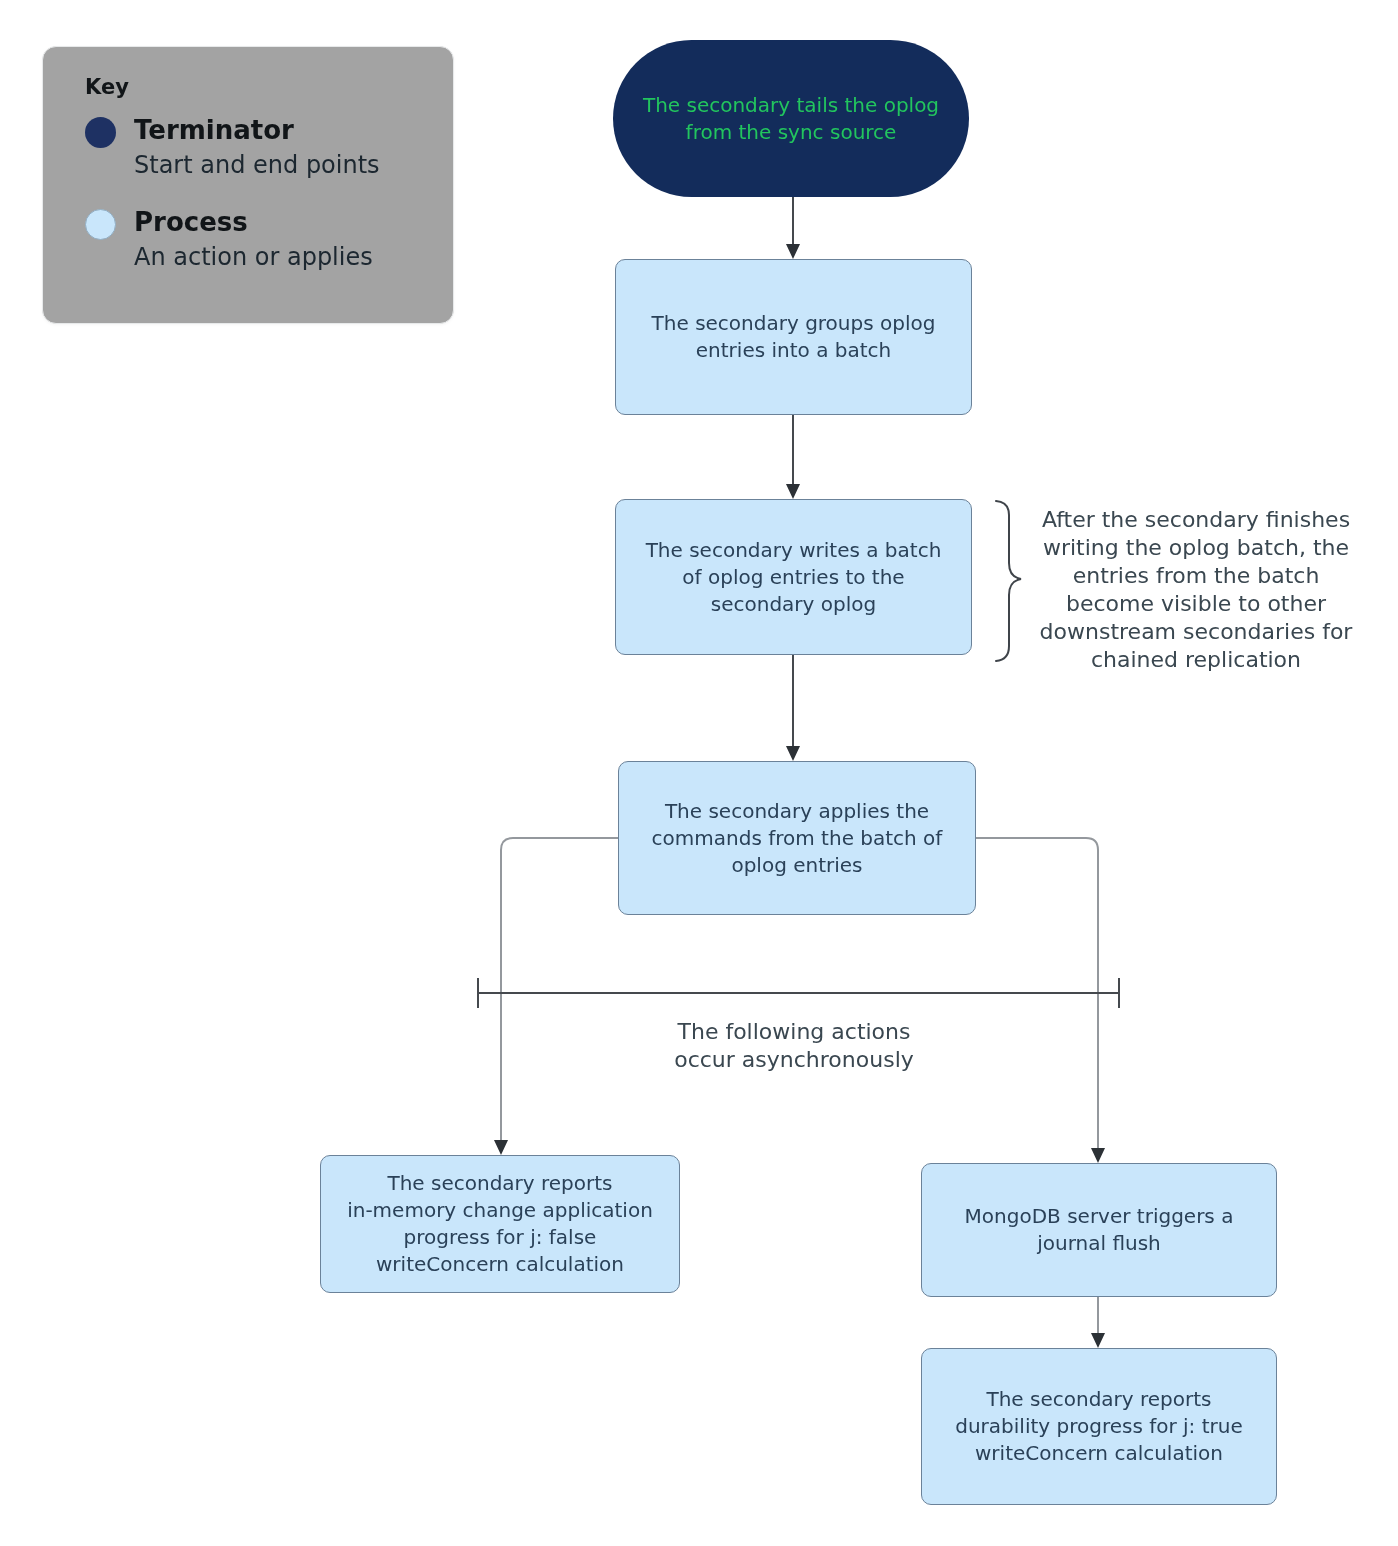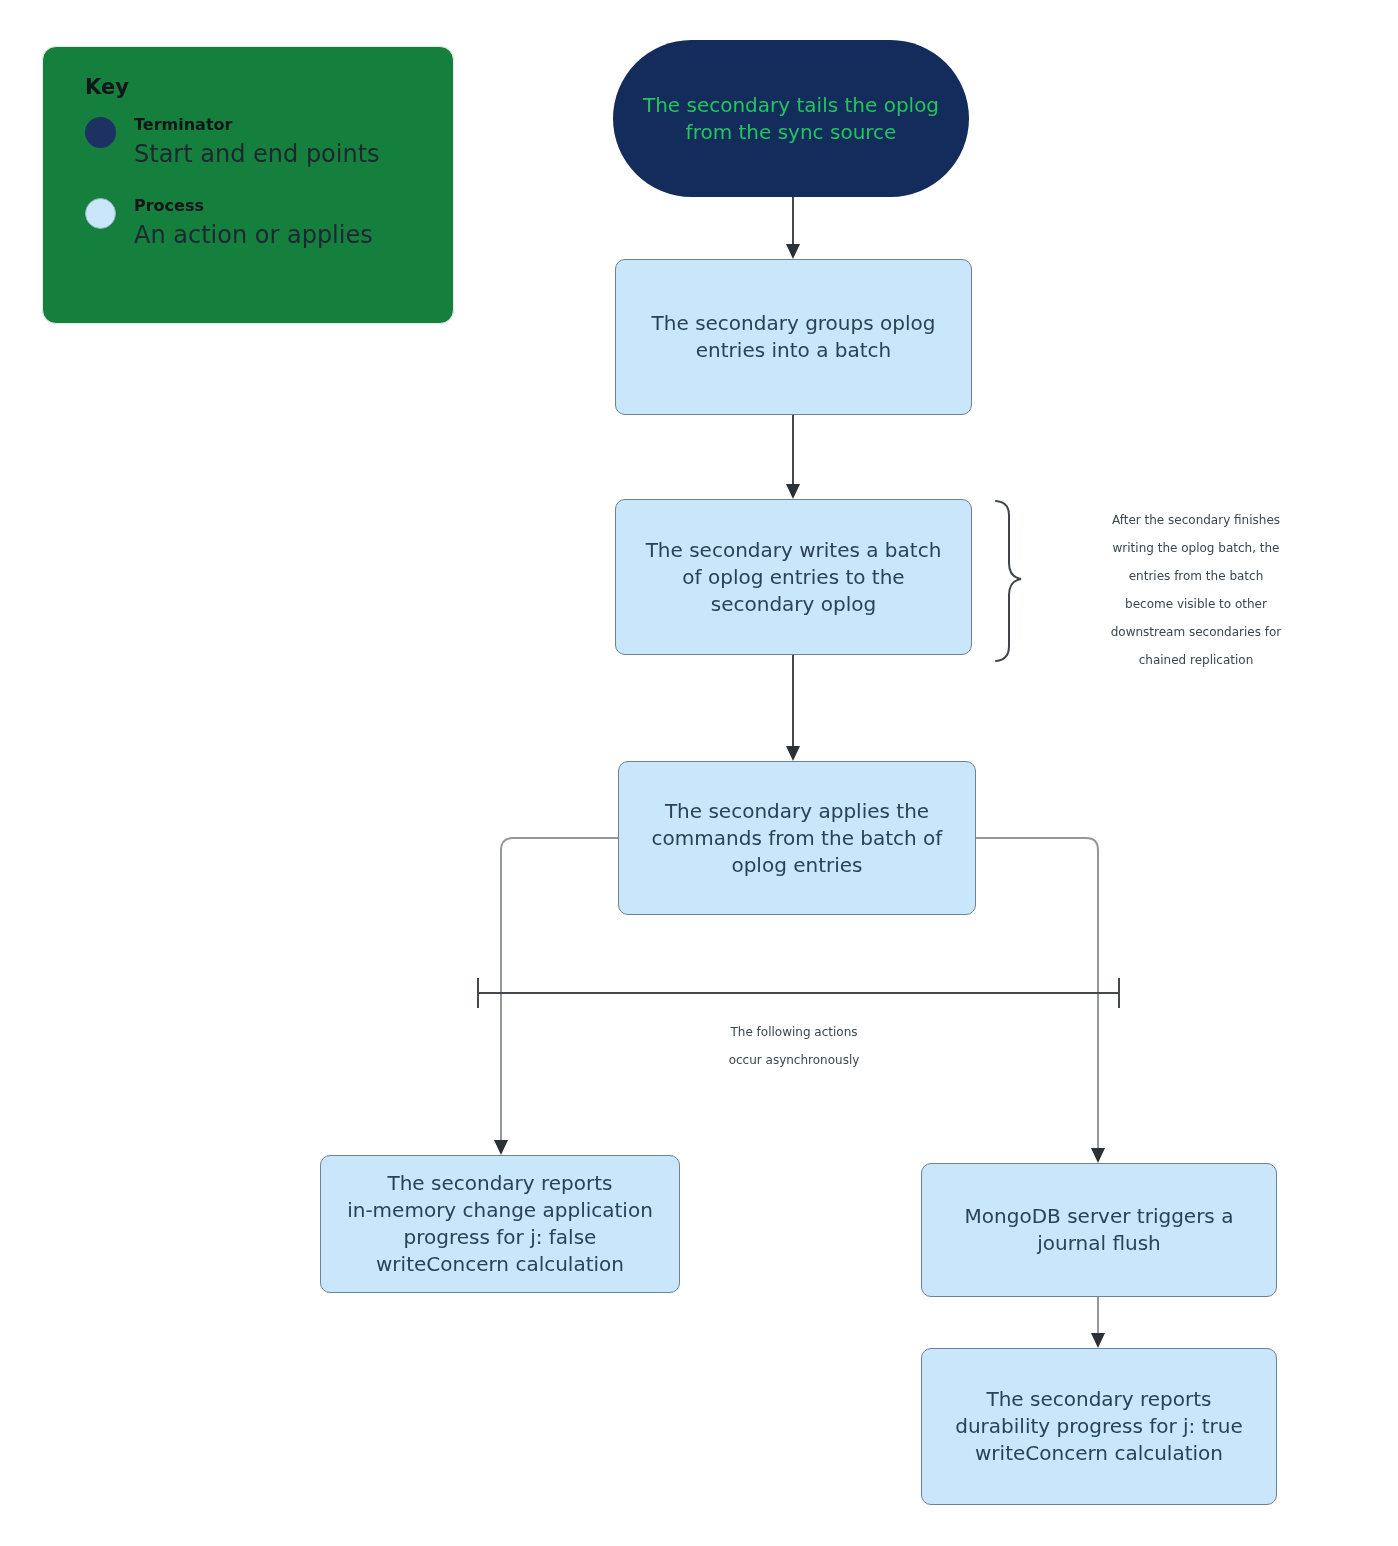--- a/index.html
+++ b/index.html
@@ -38,31 +38,31 @@
     background:#C9E6FB;
     border:1.5px solid #6B8299;
     border-radius:10px;
     color:#2A4158;
     padding:0 8px;
   }
   .note{
     position:absolute;
     z-index:2;
     color:#3A4750;
-    font-size:12px;
+    font-size:22px;
     line-height:28px;
     text-align:center;
     white-space:pre-line;
   }
   .key-box{
     position:absolute;
     left:42px;top:46px;
     width:412px;height:278px;
     box-sizing:border-box;
-    background:#15803d;
+    background:#a3a3a3;
     border:1px solid #E7E9EA;
     border-radius:14px;
     box-shadow:0 1px 3px rgba(0,0,0,0.04);
     padding:28px 30px 0 42px;
     z-index:3;
   }
   .key-title{
     font-size:21px;
     font-weight:bold;
     color:#111518;
@@ -76,21 +76,21 @@
   .key-swatch{
     width:31px;height:31px;
     border-radius:50%;
     flex:0 0 auto;
     margin-top:2px;
     box-sizing:border-box;
   }
   .swatch-terminator{background:#1E3163;}
   .swatch-process{background:#C9E6FB;border:1.5px solid #93AFC4;}
   .key-name{
-    font-size:16px;
+    font-size:26px;
     font-weight:bold;
     color:#111518;
   }
   .key-desc{
     font-size:24px;
     color:#1C2730;
     margin-top:6px;
   }
 </style>
 </head>

